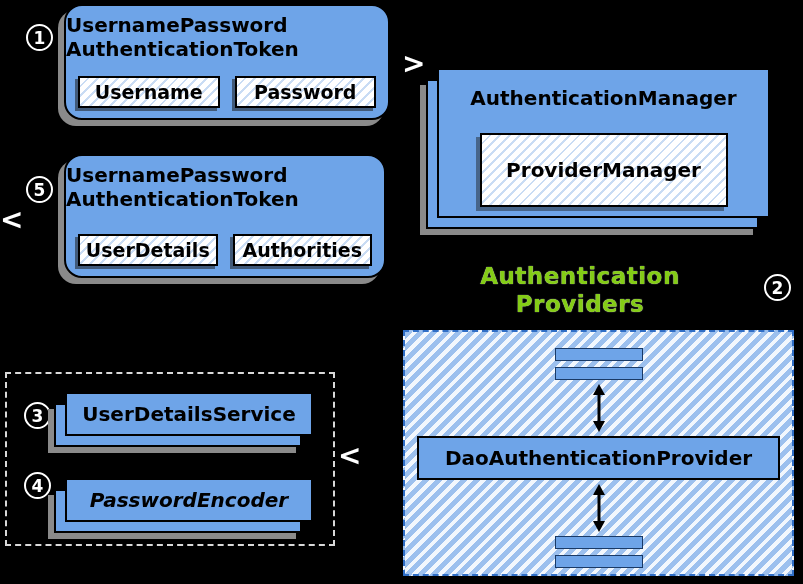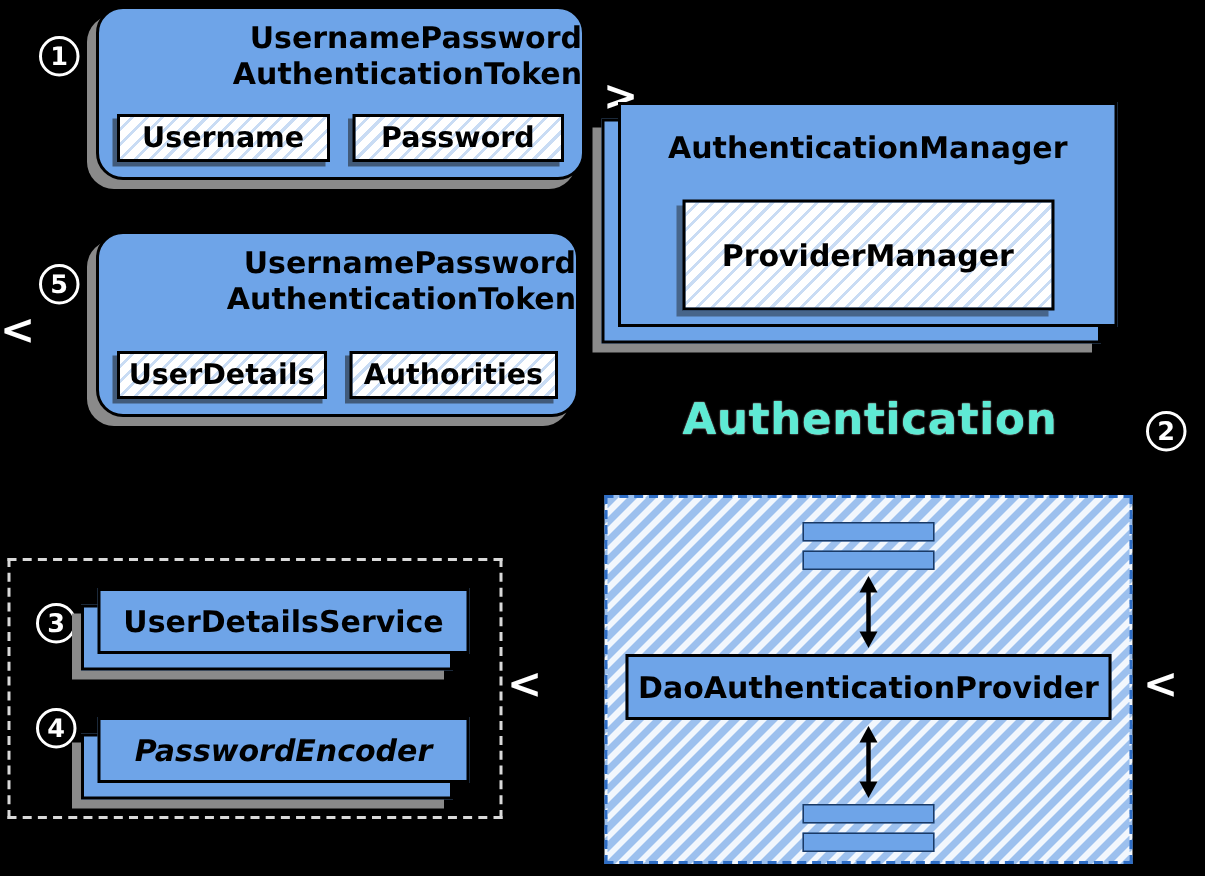--- a/index.html
+++ b/index.html
@@ -39,21 +39,21 @@
   
   .token {
     position: absolute;
     background: #6ea4e8;
     border: 2px solid #000;
     border-radius: 18px;
     box-shadow: -6px 6px 0 #8a8a8a;
     box-sizing: border-box;
   }
   .token-title {
-    text-align: right;
+    text-align: left;
     font-weight: bold;
     font-size: 20px;
     line-height: 1.2;
     margin-top: 7px;
   }
   .token-fields {
     position: absolute;
     left: 12px; right: 12px; bottom: 10px;
     display: flex;
     gap: 15px;
@@ -106,32 +106,32 @@
     box-shadow: -4px 4px 0 rgba(25,25,25,0.45);
     box-sizing: border-box;
   }
 
   
   .providers-heading {
     position: absolute;
     left: 452px; top: 262px; width: 256px;
     text-align: center;
     font-weight: bold;
-    font-size: 29px;
+    font-size: 23px;
     line-height: 1.22;
-    color: #5eead4;
+    color: #84cc16;
     letter-spacing: 0.5px;
     text-shadow: 0 0 1px #ffffff;
   }
 
   
   .hatch-panel {
     position: absolute;
     left: 403px; top: 330px;
-    width: 352px; height: 246px;
+    width: 391px; height: 246px;
     border: 2px dashed #2f6ec6;
     background: repeating-linear-gradient(135deg, #9cc0ee 0 5px, #f2f7fd 5px 9px);
     box-sizing: border-box;
   }
   .mini {
     position: absolute;
     left: 50%; transform: translateX(-50%);
     width: 88px; height: 13px;
     background: #6ea4e8;
     border: 1px solid #1a3a66;
@@ -200,30 +200,31 @@
     <div class="token-title">
       <div>UsernamePassword</div>
       <div>AuthenticationToken</div>
     </div>
     <div class="token-fields">
       <div class="field">UserDetails</div>
       <div class="field">Authorities</div>
     </div>
   </div>
 
-  <div class="stack" style="left:412px; top:68px; width:333px; height:150px;">
+  <div class="stack" style="left:437px; top:68px; width:333px; height:150px;">
     <div class="back"></div>
     <div class="front">
       <div class="am-title">AuthenticationManager</div>
       <div class="pm-box">ProviderManager</div>
     </div>
   </div>
 
   <div class="providers-heading">
     <div>Authentication</div>
+    <div>Providers</div>
   </div>
 
   <div class="hatch-panel">
     <div class="mini" style="top:16px;"></div>
     <div class="mini" style="top:35px;"></div>
 
     <svg class="varrow" style="top:52px;" viewBox="0 0 20 48" width="20" height="48">
       <line x1="10" y1="8" x2="10" y2="40" stroke="#000" stroke-width="3"></line>
       <polygon points="10,0 4,11 16,11" fill="#000"></polygon>
       <polygon points="10,48 4,37 16,37" fill="#000"></polygon>

